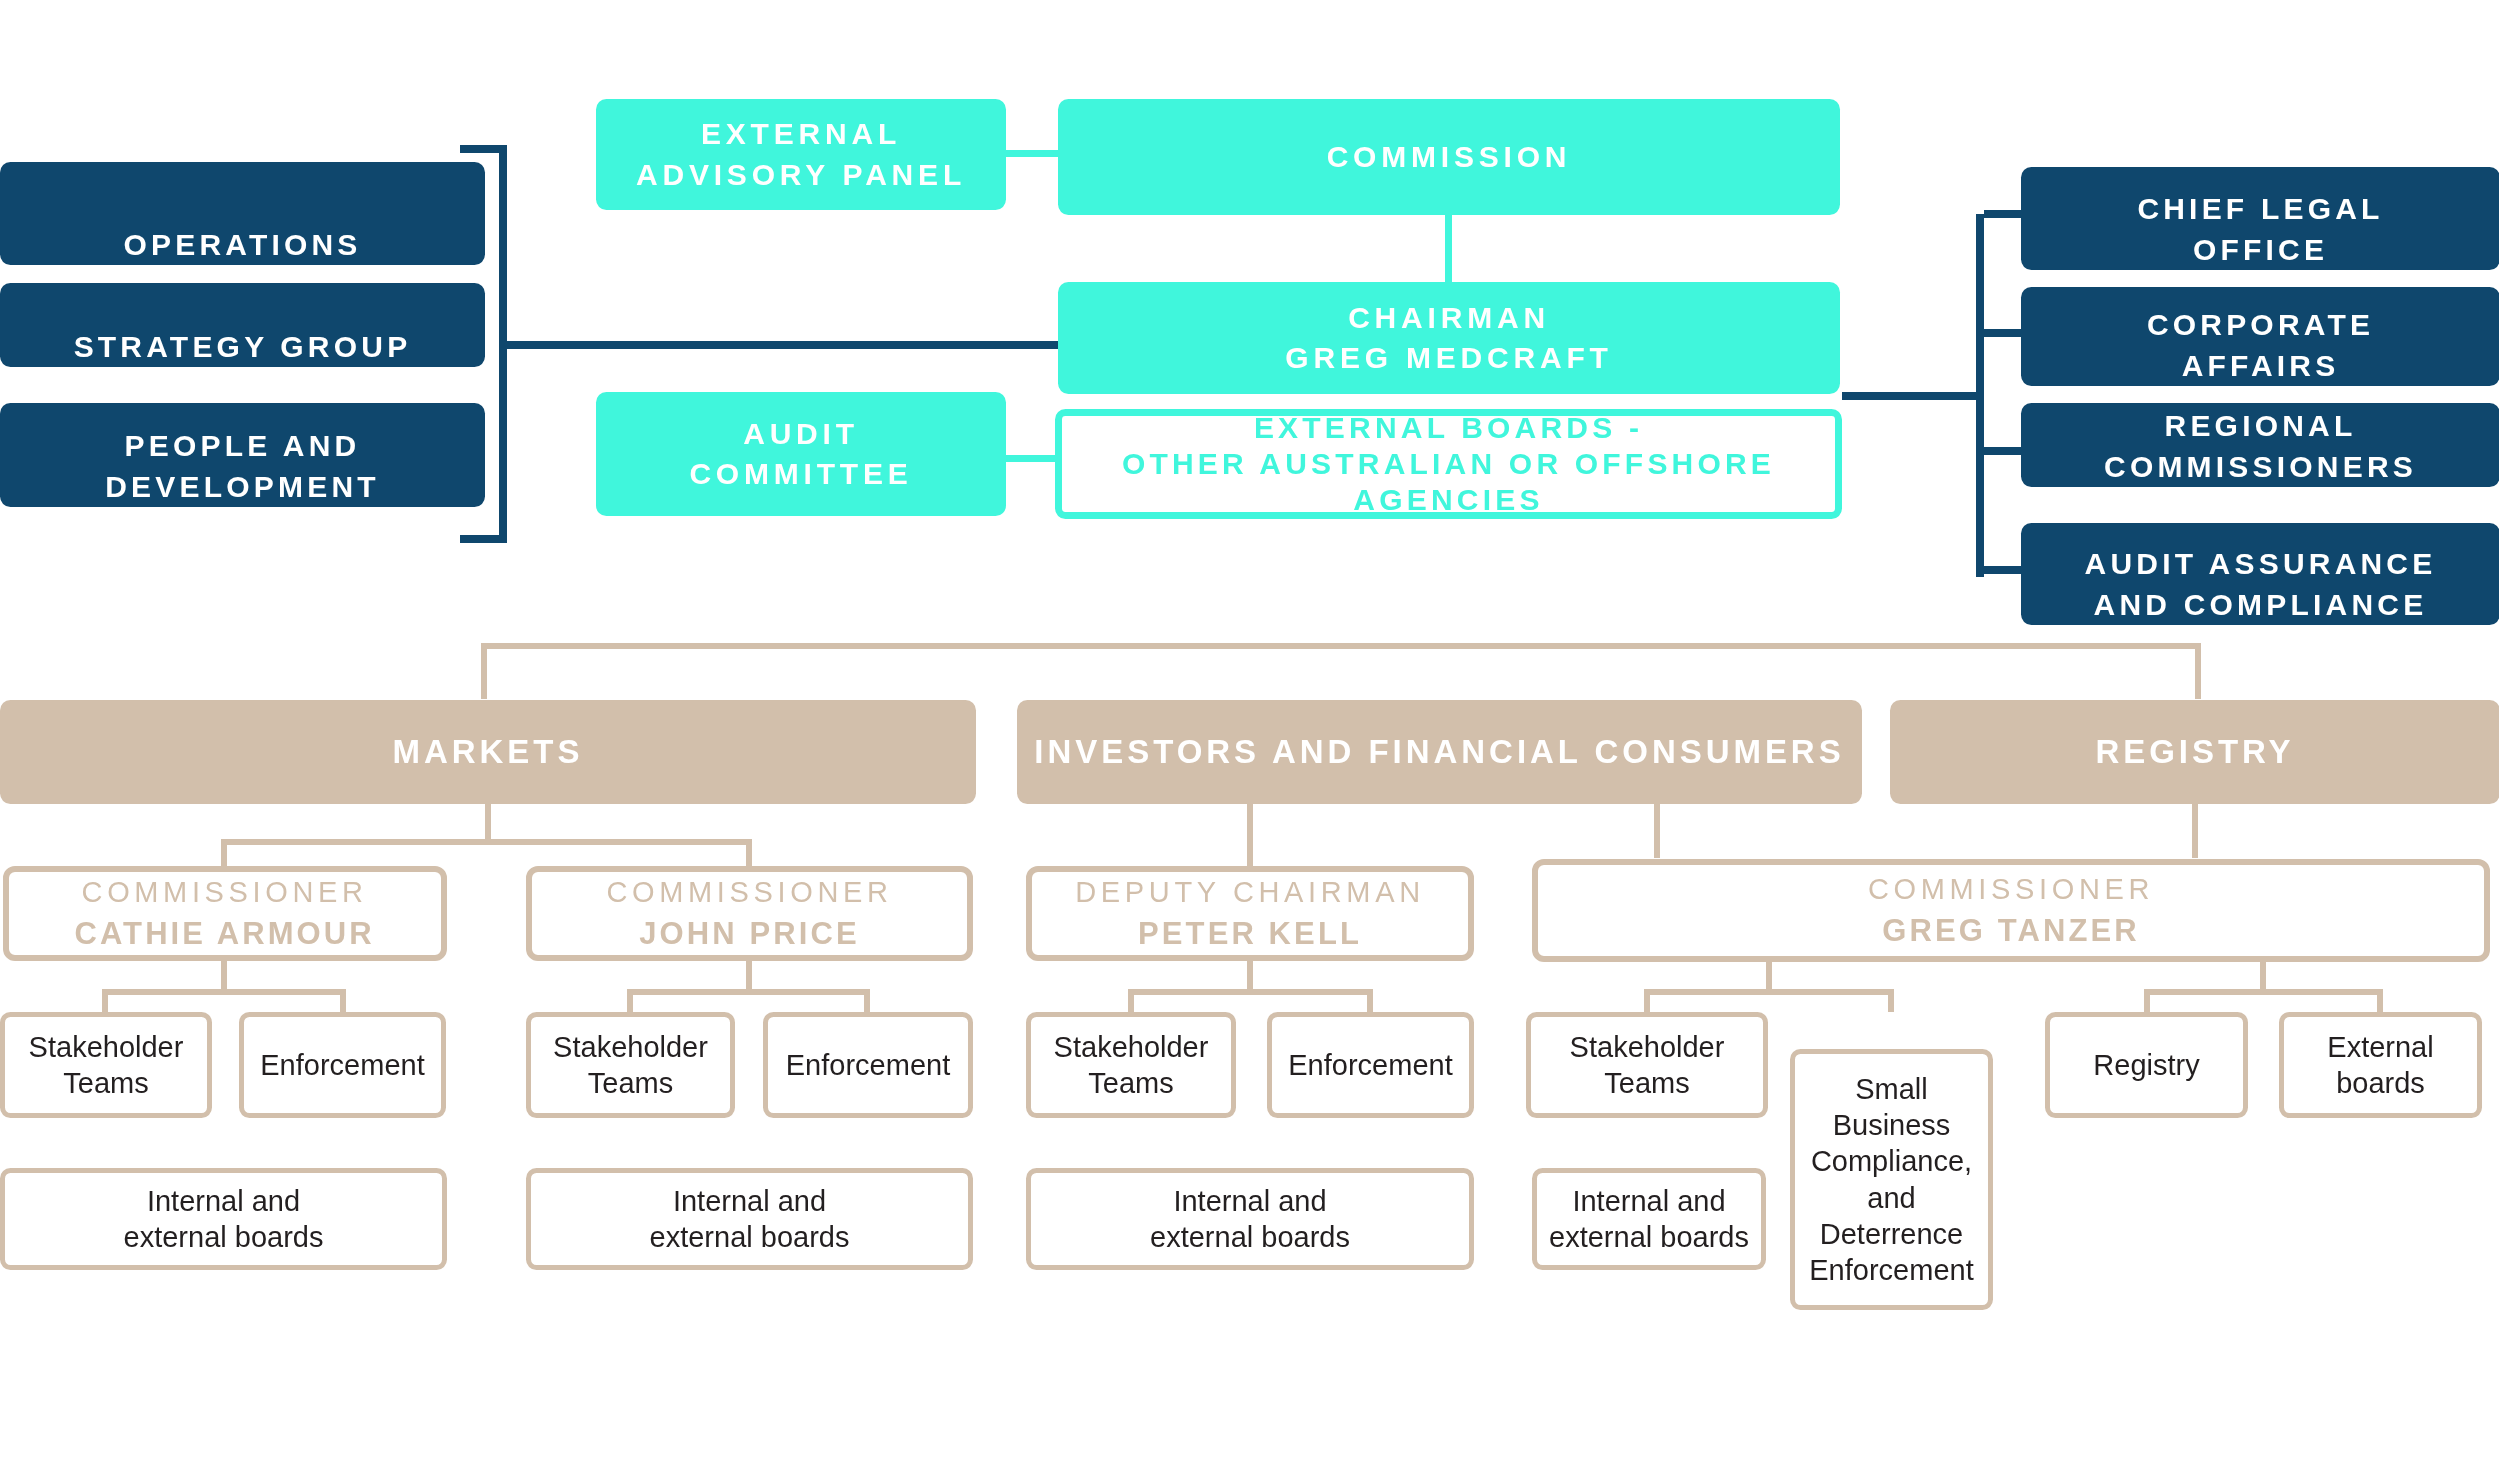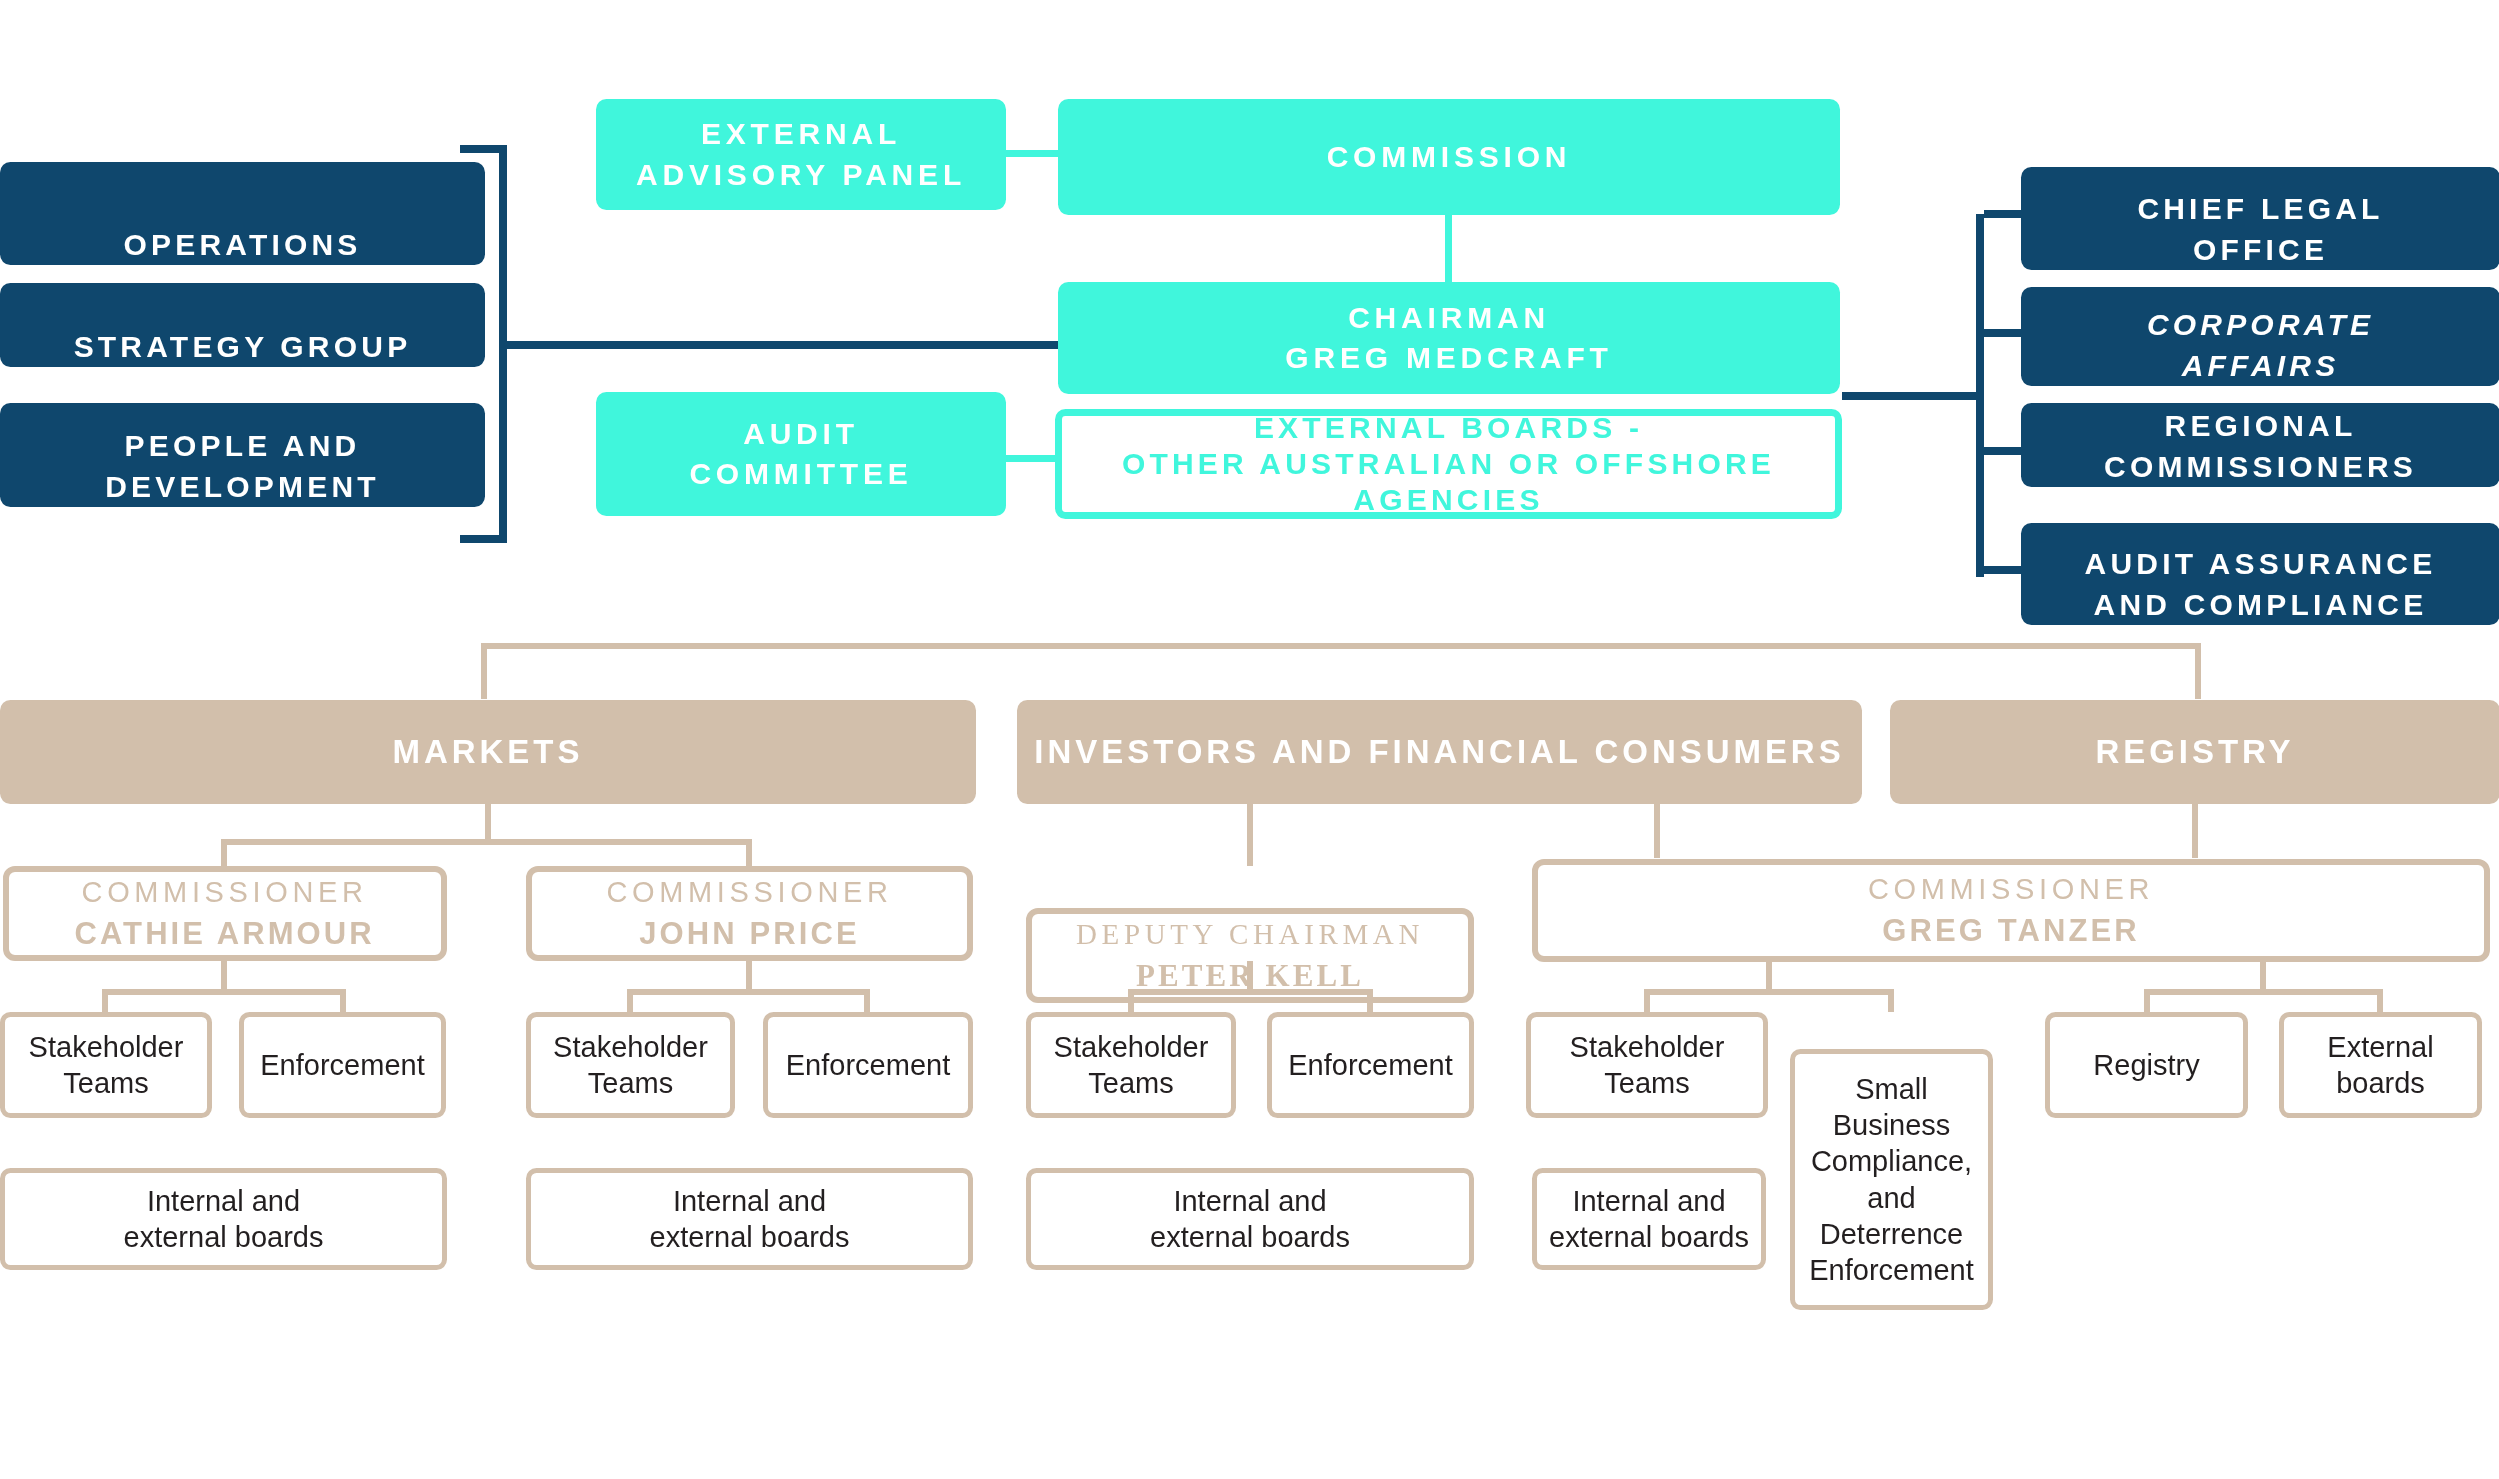--- a/index.html
+++ b/index.html
@@ -72,21 +72,21 @@
   <div class="box navy" style="left:2021px;top:167px;width:479px;height:103px;">
     <span>CHIEF LEGAL
 OFFICE</span>
   </div>
 
   <div class="box teal-outline" style="left:1055px;top:409px;width:787px;height:110px;">
     <span>EXTERNAL BOARDS -
 OTHER AUSTRALIAN OR OFFSHORE
 AGENCIES</span>
   </div>
-  <div class="box navy" style="left:2021px;top:287px;width:479px;height:99px;font-style:italic;">
+  <div class="box navy" style="left:2021px;top:287px;width:479px;height:99px;">
     <span>CORPORATE
 AFFAIRS</span>
   </div>
   <div class="box navy" style="left:2021px;top:403px;width:479px;height:84px;">
     <span>REGIONAL
 COMMISSIONERS</span>
   </div>
   <div class="box navy" style="left:2021px;top:523px;width:479px;height:102px;">
     <span>AUDIT ASSURANCE
 AND COMPLIANCE</span>
@@ -115,21 +115,21 @@
   <div class="line tan-line" style="left:2192px;top:803px;width:6px;height:55px;"></div>
 
   <div class="box tan-outline" style="left:2.6px;top:866px;width:444px;height:95px;">
     <span class="leader-title">COMMISSIONER</span>
     <span class="leader-name">CATHIE ARMOUR</span>
   </div>
   <div class="box tan-outline" style="left:526px;top:866px;width:447px;height:95px;">
     <span class="leader-title">COMMISSIONER</span>
     <span class="leader-name">JOHN PRICE</span>
   </div>
-  <div class="box tan-outline" style="left:1026px;top:908px;width:448px;height:95px;font-family:Liberation Serif, serif;">
+  <div class="box tan-outline" style="left:1026px;top:866px;width:448px;height:95px;">
     <span class="leader-title">DEPUTY CHAIRMAN</span>
     <span class="leader-name">PETER KELL</span>
   </div>
   <div class="box tan-outline" style="left:1532px;top:859px;width:958px;height:103px;">
     <span class="leader-title">COMMISSIONER</span>
     <span class="leader-name">GREG TANZER</span>
   </div>
 
   <div class="line tan-line" style="left:221px;top:961px;width:6px;height:34px;"></div>
   <div class="line tan-line" style="left:102px;top:989px;width:244px;height:6px;"></div>

